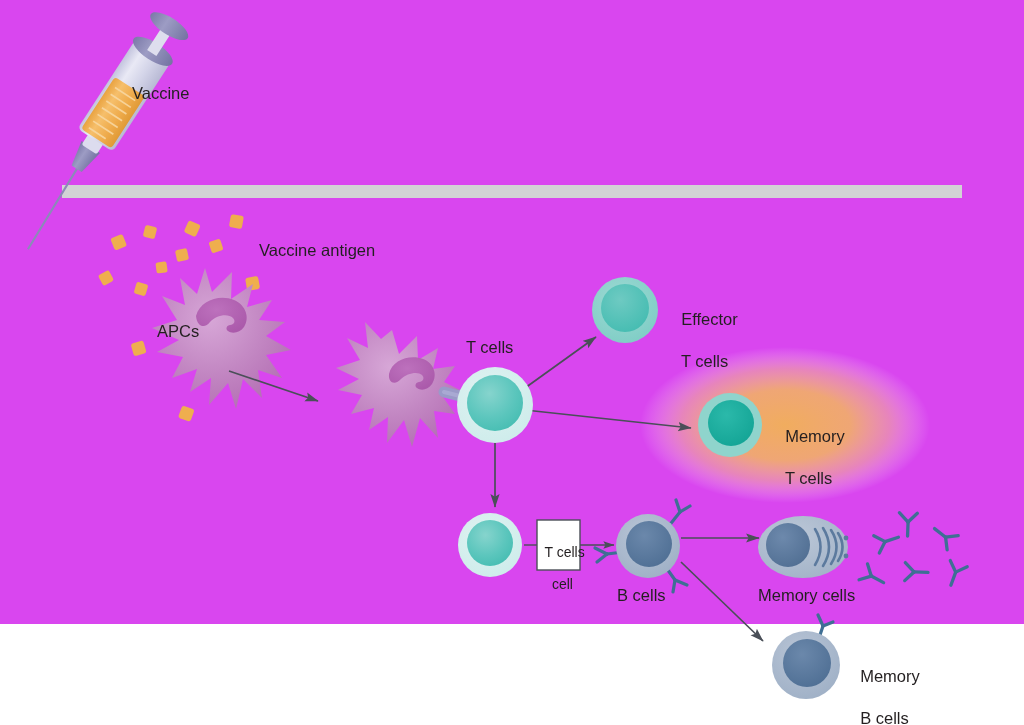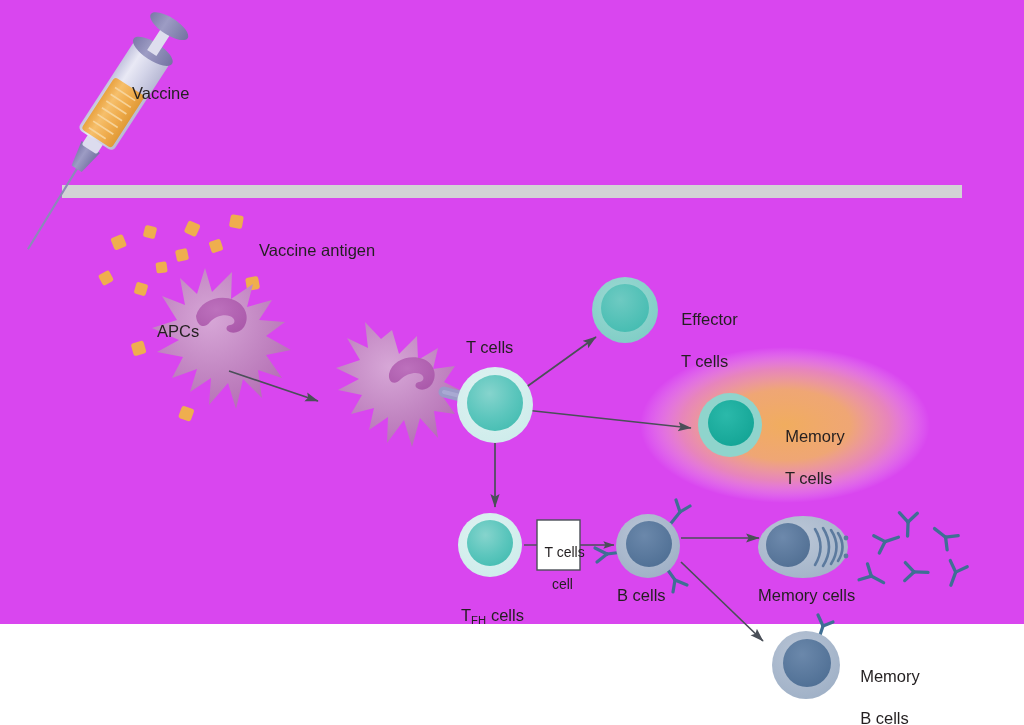--- a/index.html
+++ b/index.html
@@ -319,23 +319,20 @@
 <div class="lbl two" style="left:672px;top:288px;">
   <span>Effector</span><br>
   <span>T cells</span>
 </div>
 
 <div class="lbl two" style="left:776px;top:405px;">
   <span>Memory</span><br>
   <span>T cells</span>
 </div>
 
-<div class="lbl" style="left:452px;top:585px;">
-  <span>T</span><sub>FH</sub><span> cells</span>
-</div>
 
 <div class="boxlbl" style="left:537px;top:528px;width:43px;">
   <span>T cells</span><br>
   <span>cell</span>
 </div>
 
 <div class="lbl" style="left:617px;top:585px;">B cells</div>
 
 <div class="lbl" style="left:758px;top:585px;">Memory cells</div>
 

